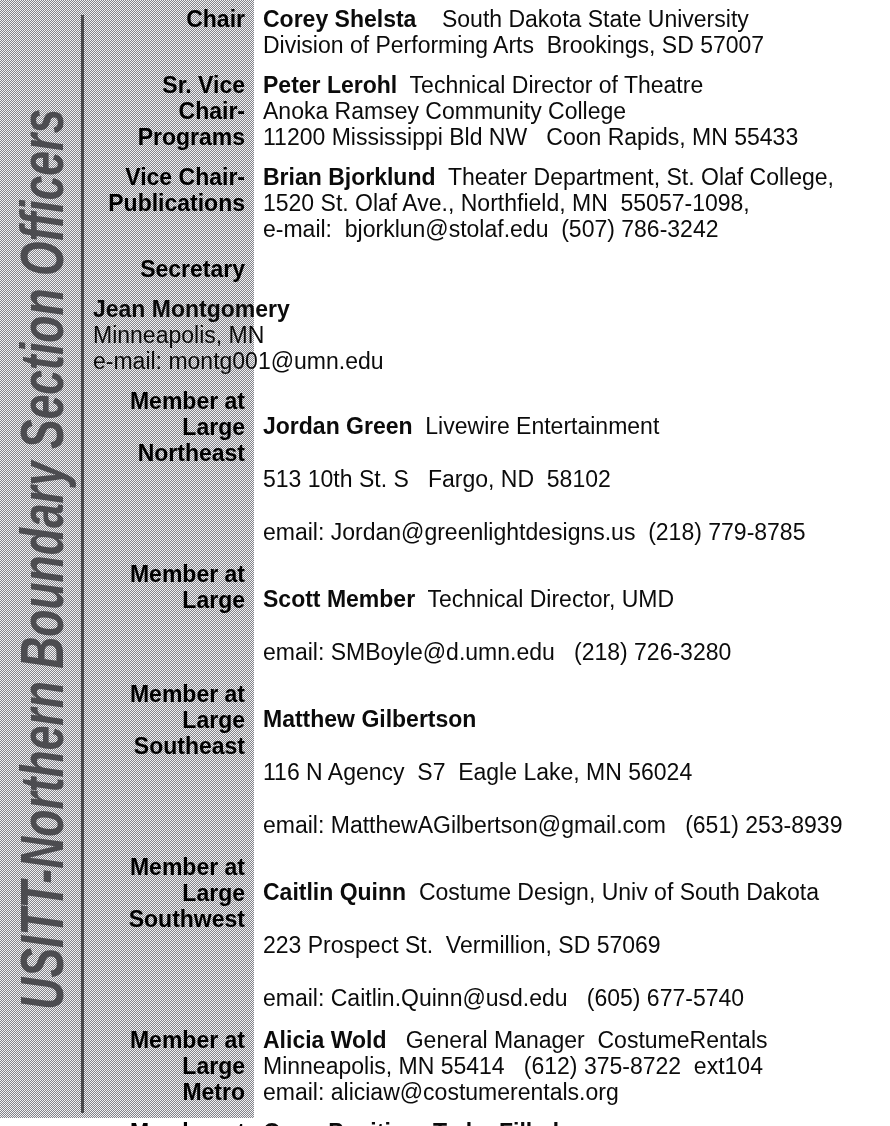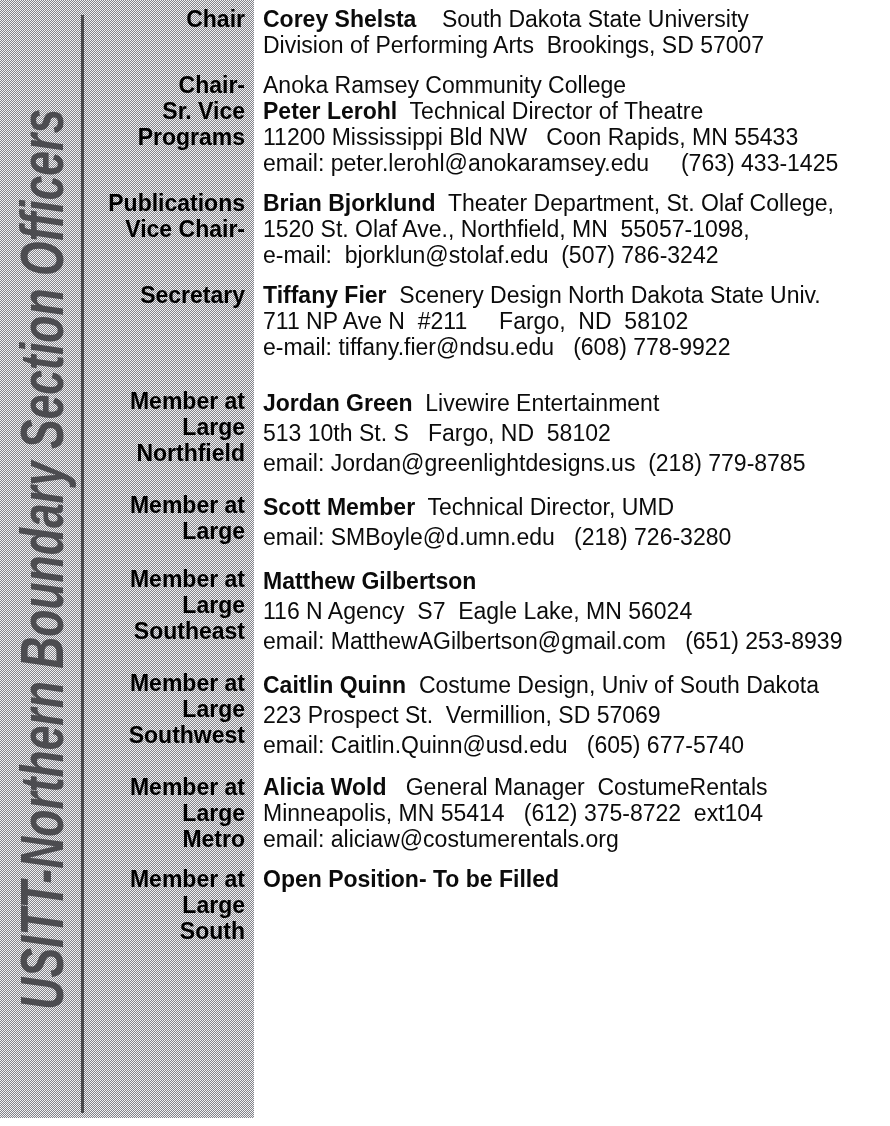--- a/index.html
+++ b/index.html
@@ -75,21 +75,21 @@
     color: #000000;
   }
 
   .details {
     flex: 1;
     padding-left: 9px;
     line-height: 26px;
   }
 
   .line { white-space: pre-wrap; }
-  .row.spaced .details .line { line-height: 30px; }
+  .row.spaced .details .line { line-height: 30px; margin-top: 23px; }
   .b { font-weight: bold; }
 </style>
 </head>
 <body>
 
 <div class="page">
   <div class="halftone"></div>
   <div class="vtitle" style="color: rgb(76, 76, 80);">USITT-Northern Boundary Section Officers</div>
   <div class="vline" style="background: rgb(73, 73, 75);"></div>
   <div class="rows">
@@ -97,59 +97,58 @@
         <div class="role">
           <div>Chair</div>
         </div>
         <div class="details">
           <div class="line"><span class="b">Corey Shelsta</span><span>    South Dakota State University</span></div>
           <div class="line"><span>Division of Performing Arts  Brookings, SD 57007</span></div>
         </div>
       </div>
       <div class="row">
         <div class="role">
+          <div>Sr. Vice</div>
           <div>Chair-</div>
-          <div>Sr. Vice</div>
           <div>Programs</div>
         </div>
         <div class="details">
+          <div class="line"><span class="b">Peter Lerohl</span><span>  Technical Director of Theatre</span></div>
           <div class="line"><span>Anoka Ramsey Community College</span></div>
-          <div class="line"><span class="b">Peter Lerohl</span><span>  Technical Director of Theatre</span></div>
           <div class="line"><span>11200 Mississippi Bld NW   Coon Rapids, MN 55433</span></div>
-          <div class="line"><span>email: peter.lerohl@anokaramsey.edu     (763) 433-1425</span></div>
-        </div>
-      </div>
-      <div class="row">
-        <div class="role">
+        </div>
+      </div>
+      <div class="row">
+        <div class="role">
+          <div>Vice Chair-</div>
           <div>Publications</div>
-          <div>Vice Chair-</div>
         </div>
         <div class="details">
           <div class="line"><span class="b">Brian Bjorklund</span><span>  Theater Department, St. Olaf College,</span></div>
           <div class="line"><span>1520 St. Olaf Ave., Northfield, MN  55057-1098,</span></div>
           <div class="line"><span>e-mail:  bjorklun@stolaf.edu  (507) 786-3242</span></div>
         </div>
       </div>
       <div class="row">
         <div class="role">
           <div>Secretary</div>
         </div>
-        <div class="details">
-          <div class="line"><span class="b">Tiffany Fier</span><span>  Scenery Design North Dakota State Univ.</span></div>
-          <div class="line"><span>711 NP Ave N  #211     Fargo,  ND  58102</span></div>
-          <div class="line"><span>e-mail: tiffany.fier@ndsu.edu   (608) 778-9922</span></div>
-        </div>
-      </div>
-      <div class="row">
-      </div>
-      <div class="row spaced">
-        <div class="role">
-          <div>Member at</div>
-          <div>Large</div>
-          <div>Northfield</div>
+      </div>
+      <div class="row">
+        <div class="details">
+          <div class="line"><span class="b">Jean Montgomery</span></div>
+          <div class="line"><span>Minneapolis, MN</span></div>
+          <div class="line"><span>e-mail: montg001@umn.edu</span></div>
+        </div>
+      </div>
+      <div class="row spaced">
+        <div class="role">
+          <div>Member at</div>
+          <div>Large</div>
+          <div>Northeast</div>
         </div>
         <div class="details">
           <div class="line"><span class="b">Jordan Green</span><span>  Livewire Entertainment</span></div>
           <div class="line"><span>513 10th St. S   Fargo, ND  58102</span></div>
           <div class="line"><span>email: Jordan@greenlightdesigns.us  (218) 779-8785</span></div>
         </div>
       </div>
       <div class="row spaced">
         <div class="role">
           <div>Member at</div>

